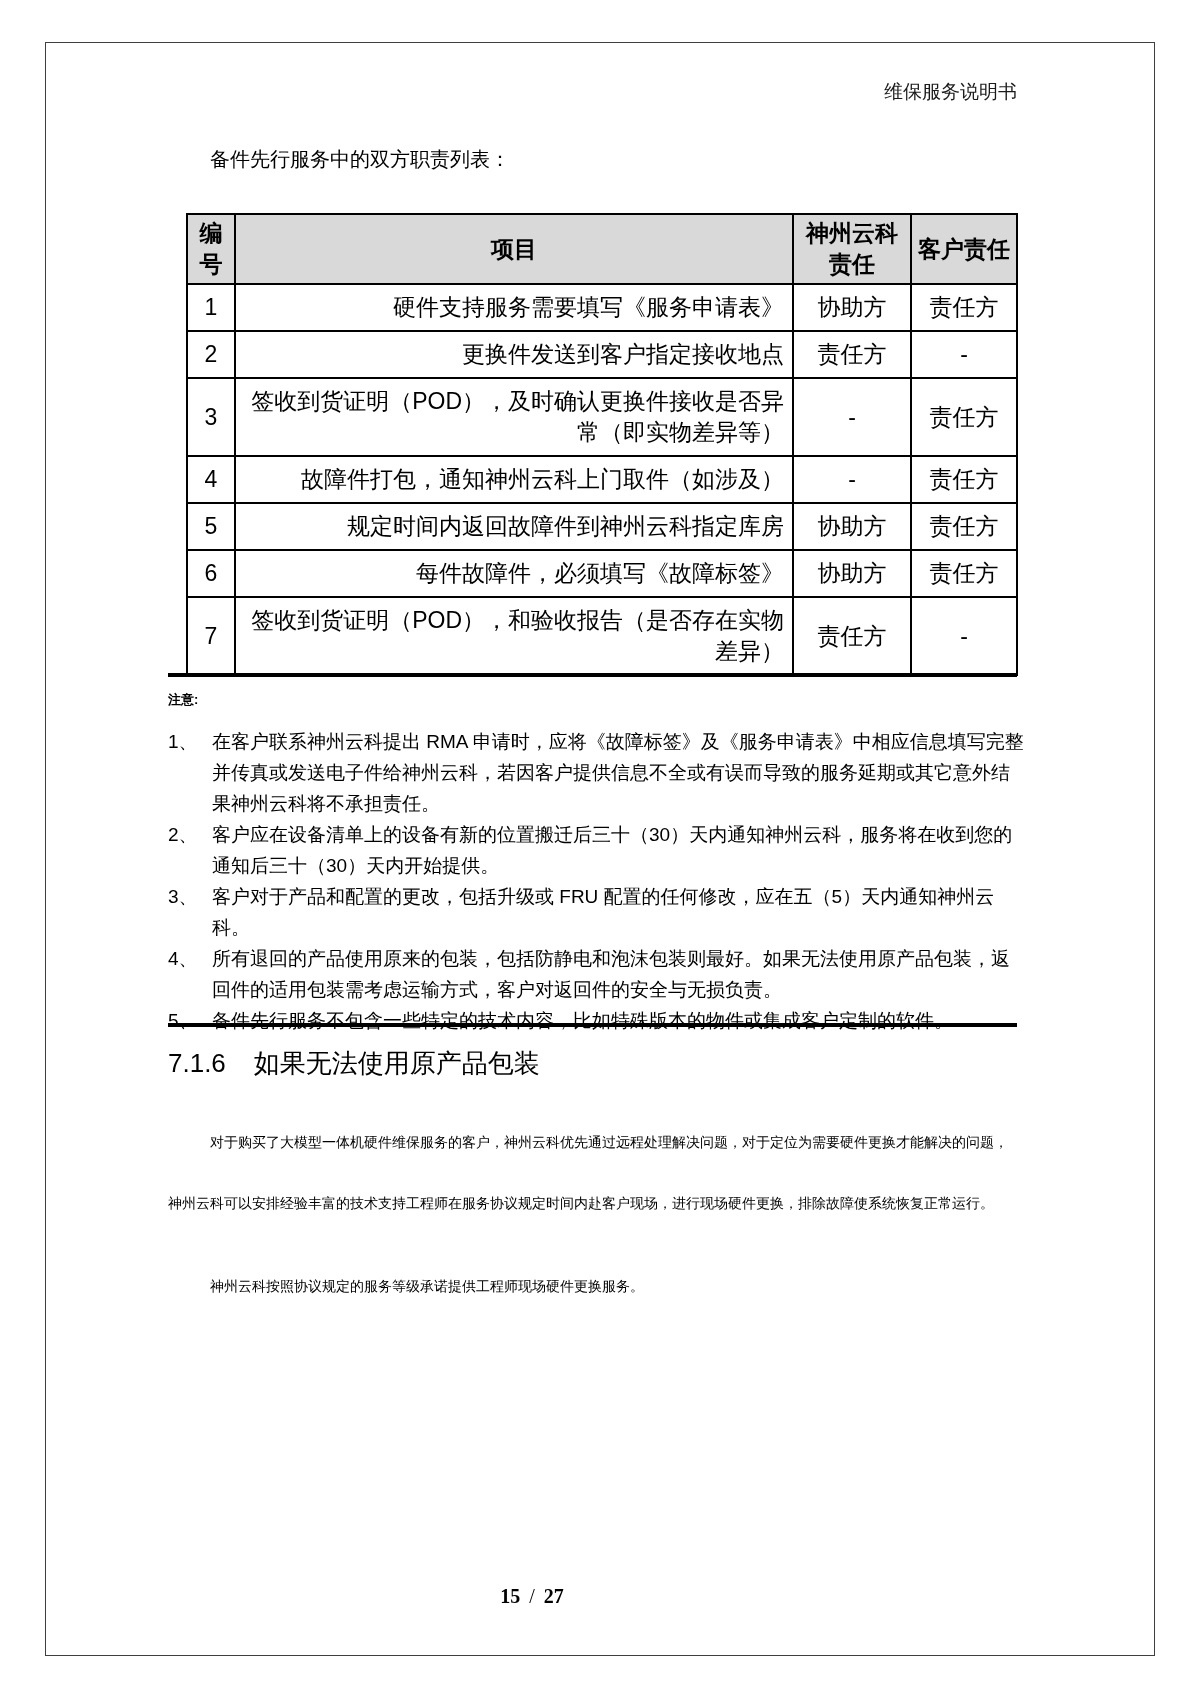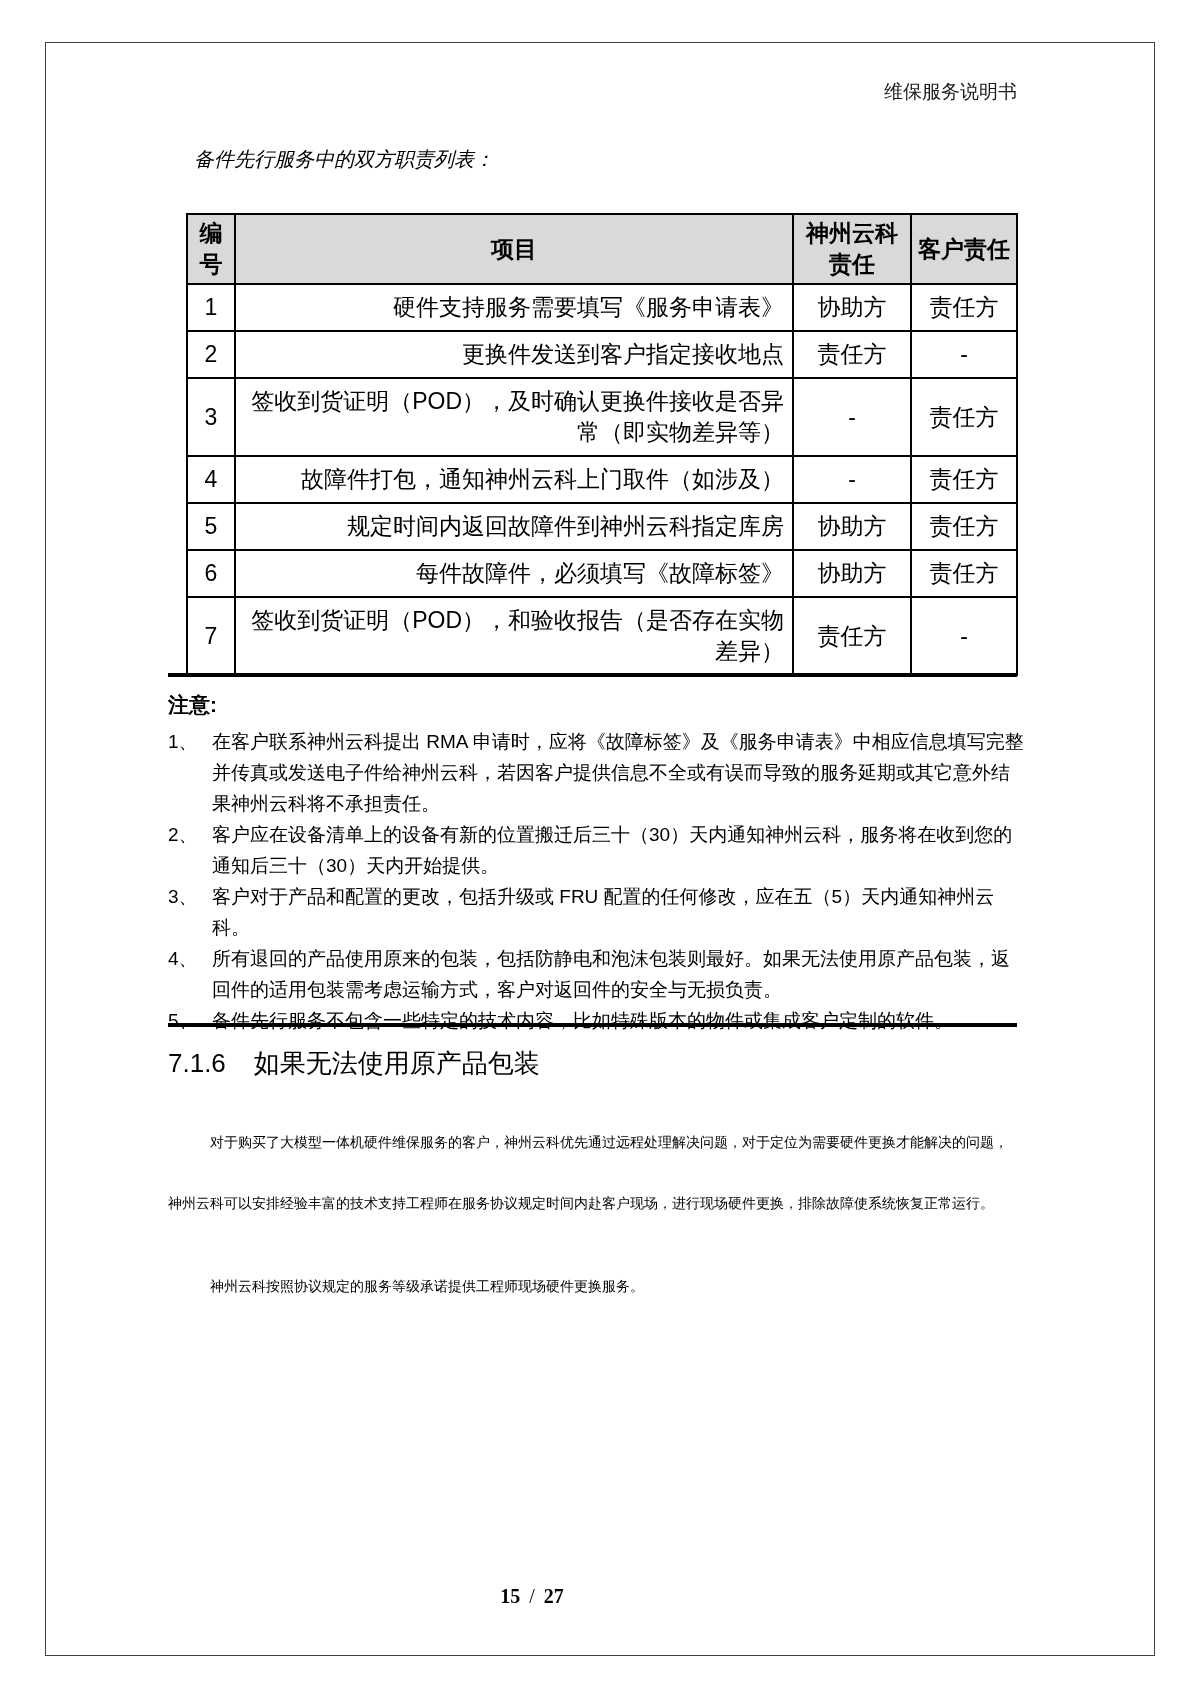--- a/index.html
+++ b/index.html
@@ -14,22 +14,22 @@
   .frame {
     position:absolute; left:45px; top:42px; right:45px; bottom:42px;
     border:1px solid #3f3f3f;
   }
   .header-title {
     position:absolute; top:79px; left:884px;
     font-family:"Liberation Serif","DejaVu Serif",serif;
     font-size:19px; color:#1a1a1a; white-space:nowrap;
   }
   .intro {
-    position:absolute; top:146px; left:194px;
-    font-size:20px; color:#000;font-style:italic;
+    position:absolute; top:146px; left:210px;
+    font-size:20px; color:#000;
   }
   .resp-table {
     position:absolute; top:213px; left:186px; width:830px;
     border-collapse:collapse; table-layout:fixed;
     font-size:23px; color:#000;
   }
   .resp-table th, .resp-table td {
     border:2px solid #000;
     vertical-align:middle;
     line-height:31px;
@@ -46,21 +46,21 @@
   .resp-table td.ctr { text-align:center; }
   .resp-table td.item { text-align:right; }
   .rule {
     position:absolute; left:168px; width:849px; height:4px;
     background:#000;
   }
   .rule-1 { top:673px; }
   .rule-2 { top:1023px; }
   .notes-label {
     position:absolute; top:691px; left:168px;
-    font-size:21px; font-weight:bold;
+    font-size:13px; font-weight:bold;
   }
   .notes {
     position:absolute; top:726px; left:168px; width:856px;
     font-size:19px; line-height:31px;
   }
   .note-item { display:flex; }
   .note-no { flex:0 0 44px; }
   .note-text { flex:1; }
   .section-heading {
     position:absolute; top:1046px; left:168px;

